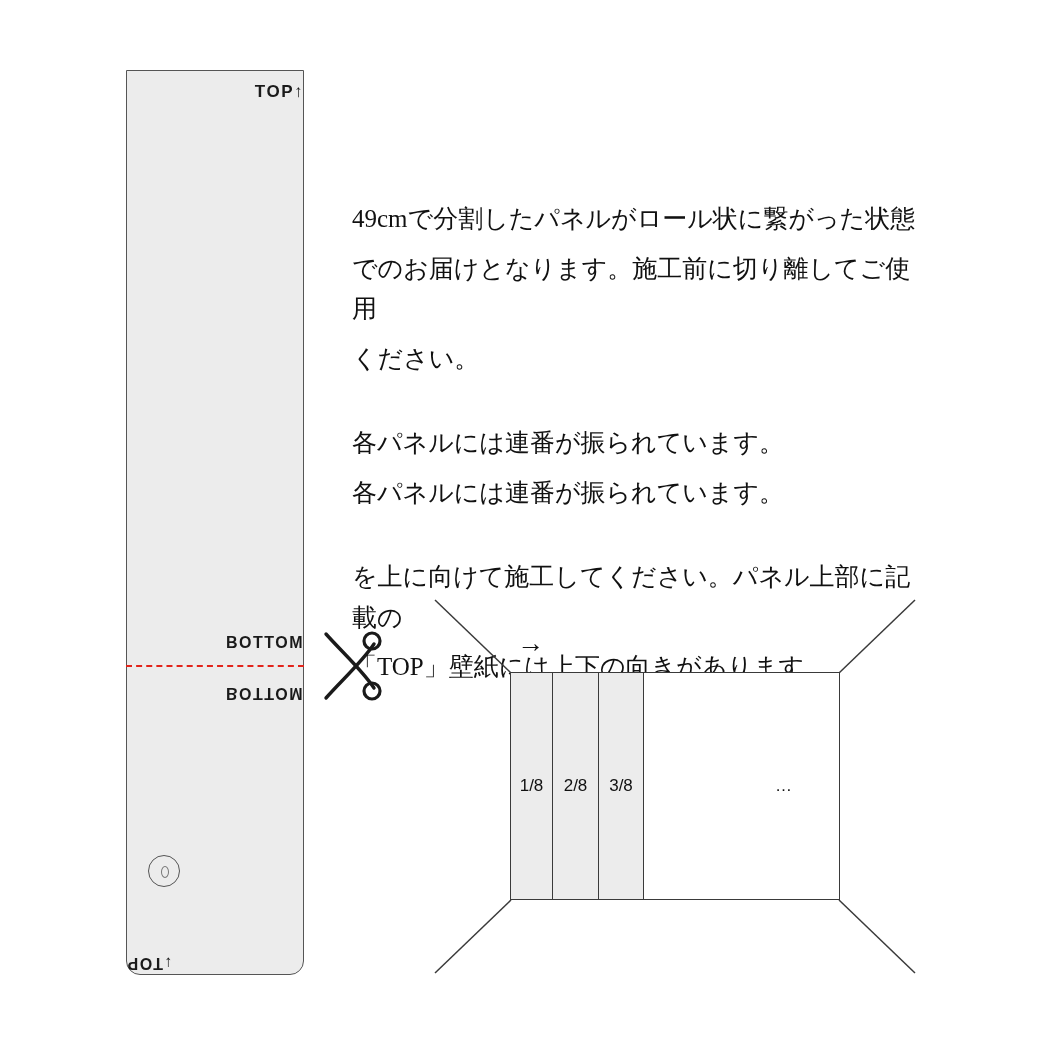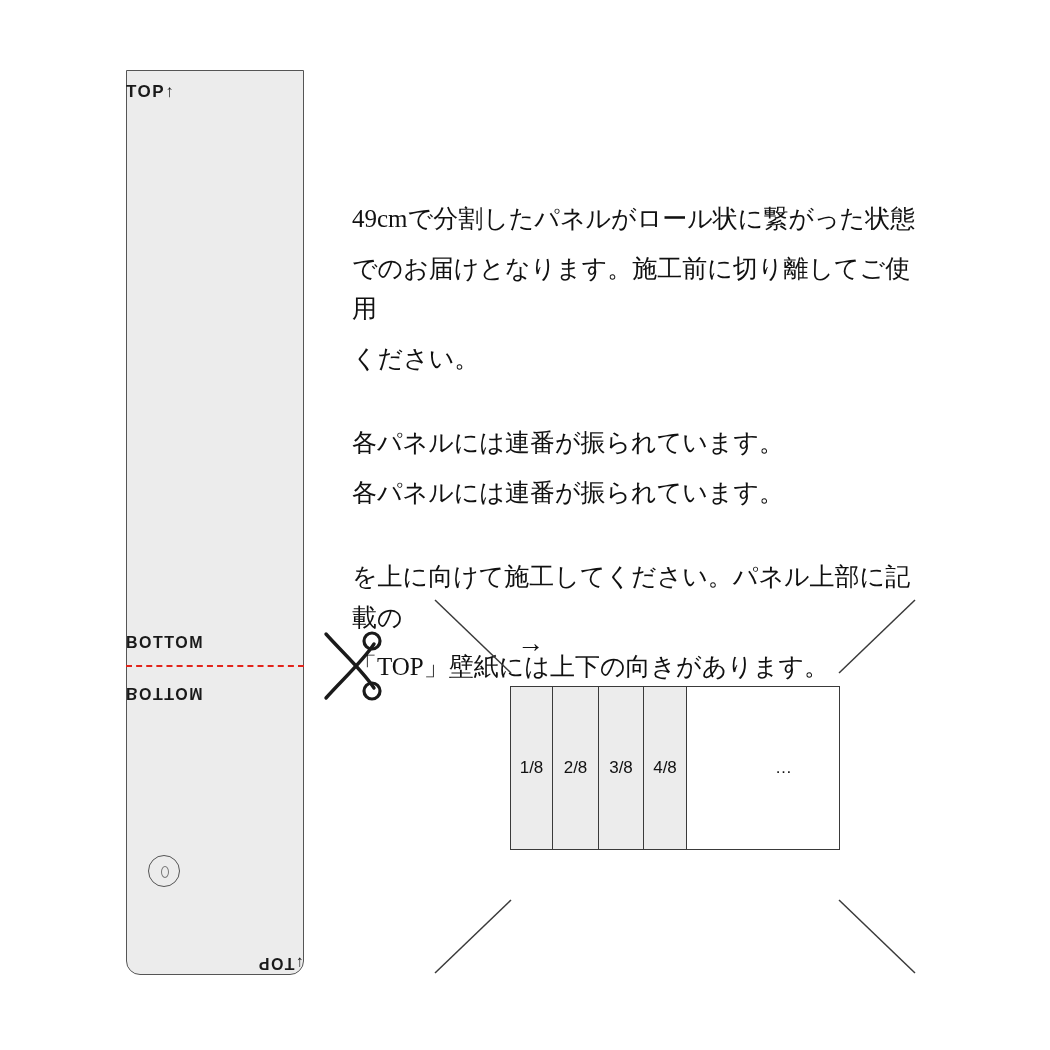--- a/index.html
+++ b/index.html
@@ -52,21 +52,21 @@
     top: 10px;
     width: 8px;
     height: 12px;
     border: 1px solid #777;
     border-radius: 50%;
     box-sizing: border-box;
   }
   .roll-label {
     position: absolute;
     width: 100%;
-    text-align: left;
+    text-align: right;
     font-size: 17px;
     font-weight: bold;
     letter-spacing: 1.5px;
     color: #1a1a1a;
   }
   #label-top {
     top: 12px;
   }
   #label-bottom-upper {
     top: 564px;
@@ -122,23 +122,23 @@
   #room-diagram {
     position: absolute;
     left: 425px;
     top: 590px;
     width: 500px;
     height: 395px;
   }
   #room-wall {
     position: absolute;
     left: 85px;
-    top: 96px;
+    top: 82px;
     width: 330px;
-    height: 164px;
+    height: 228px;
     border: 1.5px solid #3a3a3a;
     box-sizing: border-box;
     background: #ffffff;
   }
   .panel-strip {
     position: absolute;
     top: 0;
     height: 100%;
     background: #ececec;
     border-right: 1.5px solid #3a3a3a;
@@ -229,18 +229,15 @@
   <div id="room-wall">
     <div class="panel-strip" style="left:0px;width:42px;">
       <span class="panel-label">1/8</span>
     </div>
     <div class="panel-strip" style="left:42px;width:46px;">
       <span class="panel-label">2/8</span>
     </div>
     <div class="panel-strip" style="left:88px;width:45px;">
       <span class="panel-label">3/8</span>
     </div>
-    <div class="panel-strip" style="left:133px;width:43px;">
-      <span class="panel-label">4/8</span>
-    </div>
     <span id="panel-ellipsis">…</span>
   </div>
 </div>
 
 </body></html>

